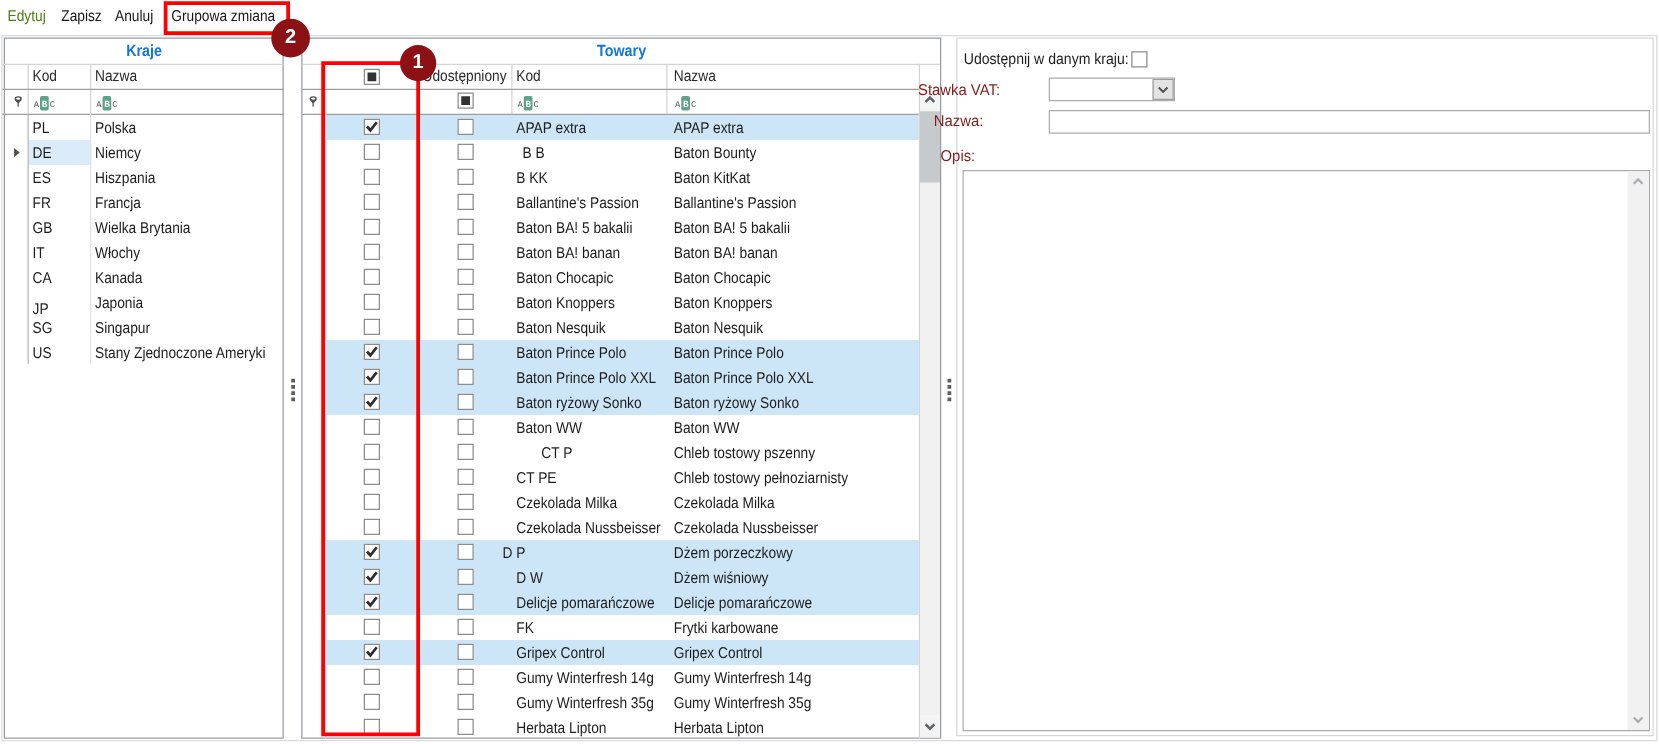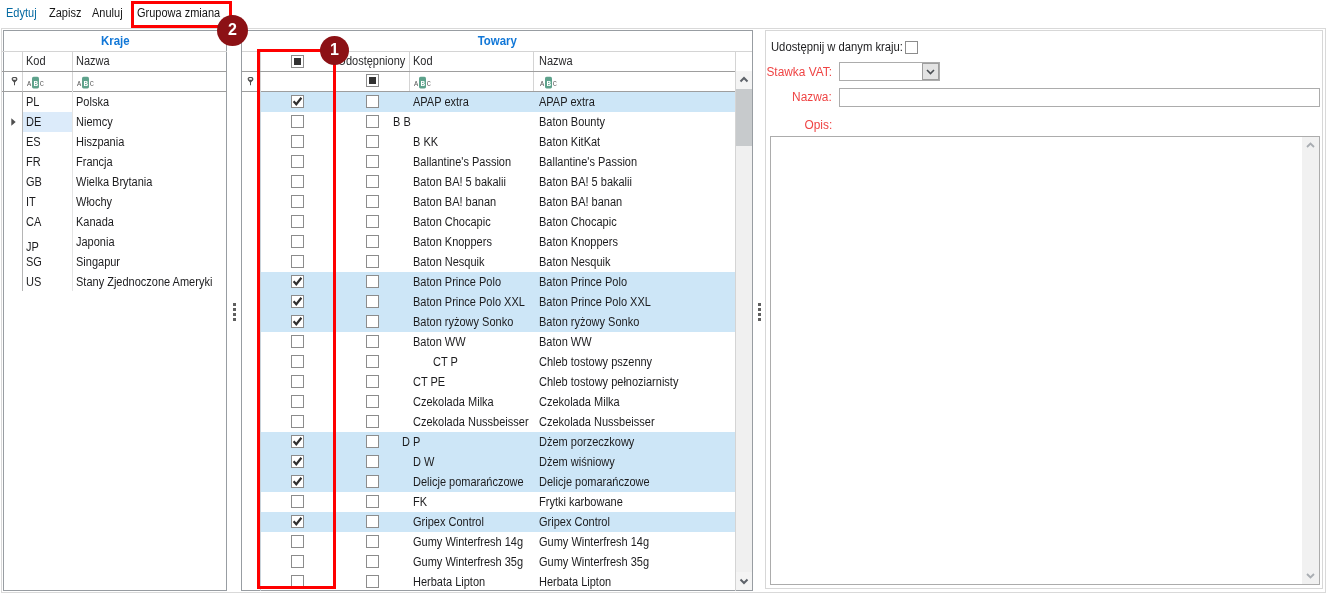--- a/index.html
+++ b/index.html
@@ -19,26 +19,26 @@
 .cell{position:absolute;height:20px;line-height:20px;white-space:nowrap}
 .cb{position:absolute;width:13px;height:13px;border:1px solid #8c8c8c;background:#fff}
 .cb .ind{position:absolute;left:2px;top:2px;width:7px;height:7px;background:#323232}
 .rowblue{position:absolute;background:#cde6f7;height:20px}
 .abc{position:absolute;width:18px;height:13px}
 .redbox{position:absolute;border:3px solid #fe0000}
 .badge{position:absolute;width:31px;height:31px;border-radius:50%;background:#8c1115;color:#fff;
  font-size:16px;font-weight:bold;text-align:center;line-height:29px}
 .lbl{position:absolute;height:16px;line-height:16px;color:#1c1c1e;white-space:nowrap}
 .lbl .tx{transform:scaleX(0.95)}
-.lblr{position:absolute;height:16px;line-height:16px;color:#ef4444;white-space:nowrap;text-align:right}
+.lblr{position:absolute;height:16px;line-height:16px;color:#7f1d1d;white-space:nowrap;text-align:center}
 .lblr .tx{transform:scaleX(0.95);transform-origin:100% 50%}
 .inp{position:absolute;border:1px solid #acacac;background:#fff}
 
 </style></head><body>
-<div class="menu" style="left:6px;color:#0369a1"><span class="tx">Edytuj</span></div>
+<div class="menu" style="left:6px;color:#4d7c0f"><span class="tx">Edytuj</span></div>
 <div class="menu" style="left:49px"><span class="tx">Zapisz</span></div>
 <div class="menu" style="left:92px"><span class="tx">Anuluj</span></div>
 <div class="menu" style="left:137px"><span class="tx">Grupowa zmiana</span></div>
 <div class="abs" style="left:1px;top:28px;width:1325px;height:565px;border:1px solid #d9d9d9"></div>
 <div class="grid" style="left:3px;top:30px;width:224px;height:561px"></div>
 <div class="cap" style="left:3px;top:31px;width:224px"><span class="tx">Kraje</span></div>
 <div class="hline" style="left:2px;top:51px;width:225px"></div>
 <div class="htxt" style="left:26px;top:51px"><span class="tx">Kod</span></div>
 <div class="htxt" style="left:76px;top:51px"><span class="tx">Nazwa</span></div>
 <div class="vline" style="left:22px;top:51px;height:40px"></div>
@@ -148,21 +148,21 @@
 <div class="cb" style="left:291px;top:95px">
     <svg width="13" height="13" viewBox="0 0 13 13" style="position:absolute;left:-1px;top:-1px">
       <path d="M2.6 6.2 L5.3 9.2 L10.4 2.8" fill="none" stroke="#2e2e2e" stroke-width="2.2"></path>
     </svg>
   </div>
 <div class="cb" style="left:366px;top:95px"></div>
 <div class="cell" style="left:413px;top:92px"><span class="tx">APAP extra</span></div>
 <div class="cell" style="left:539px;top:92px"><span class="tx">APAP extra</span></div>
 <div class="cb" style="left:291px;top:115px"></div>
 <div class="cb" style="left:366px;top:115px"></div>
-<div class="cell" style="left:393px;top:112px"><span class="tx">B B</span></div>
+<div class="cell" style="left:418px;top:112px"><span class="tx">B B</span></div>
 <div class="cell" style="left:539px;top:112px"><span class="tx">Baton Bounty</span></div>
 <div class="cb" style="left:291px;top:135px"></div>
 <div class="cb" style="left:366px;top:135px"></div>
 <div class="cell" style="left:413px;top:132px"><span class="tx">B KK</span></div>
 <div class="cell" style="left:539px;top:132px"><span class="tx">Baton KitKat</span></div>
 <div class="cb" style="left:291px;top:155px"></div>
 <div class="cb" style="left:366px;top:155px"></div>
 <div class="cell" style="left:413px;top:152px"><span class="tx">Ballantine's Passion</span></div>
 <div class="cell" style="left:539px;top:152px"><span class="tx">Ballantine's Passion</span></div>
 <div class="cb" style="left:291px;top:175px"></div>

